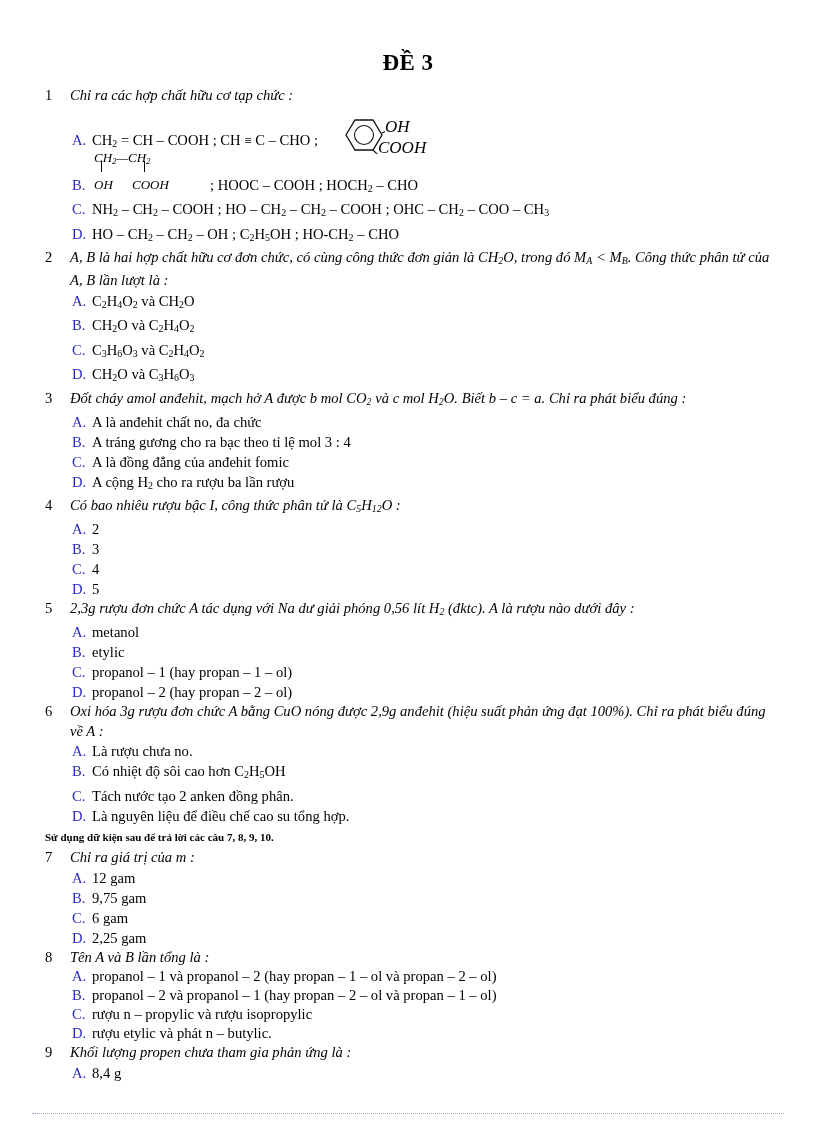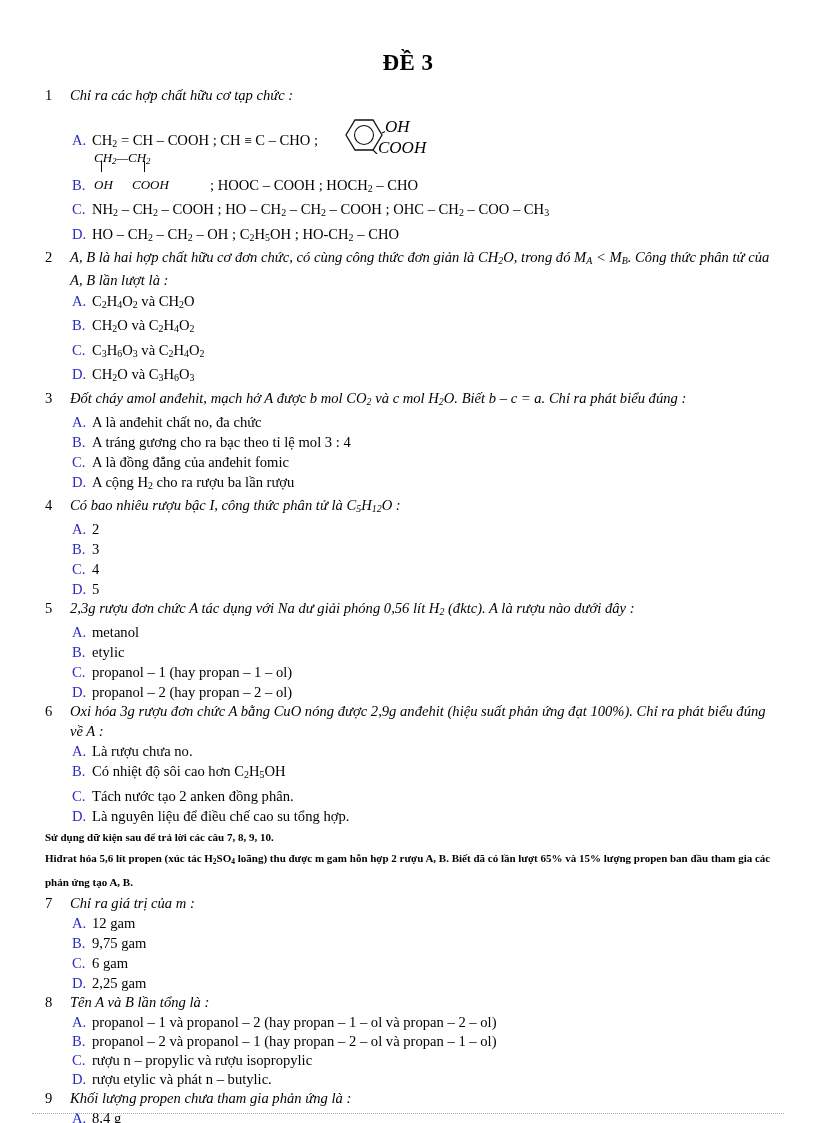--- a/index.html
+++ b/index.html
@@ -349,21 +349,20 @@
         </div>
         <div class="opt">
           <span class="opt-letter">D.</span>
           <span class="opt-body">Là nguyên liệu để điều chế cao su tổng hợp.</span>
         </div>
       </div>
     </div>
 
     <div>
       <div class="bold-block">Sử dụng dữ kiện sau để trả lời các câu 7, 8, 9, 10.</div>
-      <div class="bold-block">Hiđrat hóa 5,6 lít propen (xúc tác H<sub>2</sub>SO<sub>4</sub> loãng) thu được m gam hỗn hợp 2 rượu A, B. Biết đã có lần lượt 65% và 15% lượng propen ban đầu tham gia các phản ứng tạo A, B.</div>
     </div>
 
     <div class="qblock">
       <div class="qline">
         <span class="qnum">7</span>
         <span class="qtext">Chỉ ra giá trị của m :</span>
       </div>
       <div class="opts">
         <div class="opt">
           <span class="opt-letter">A.</span>

